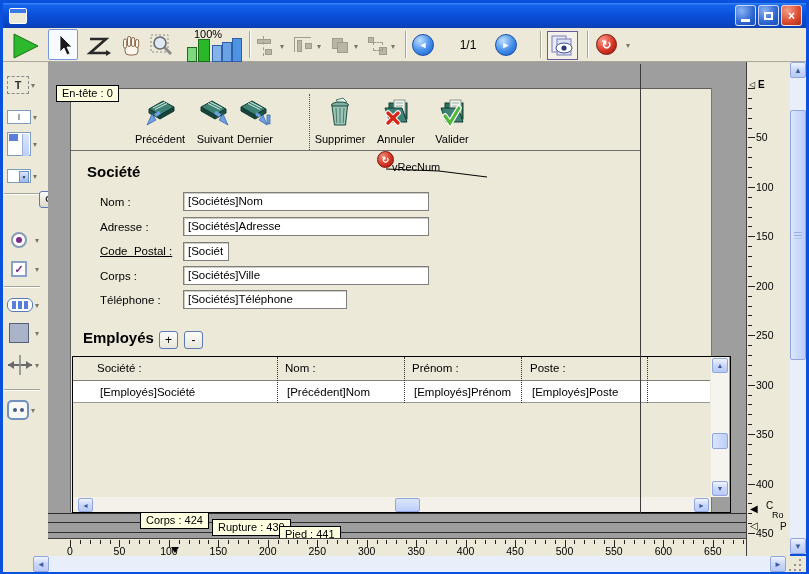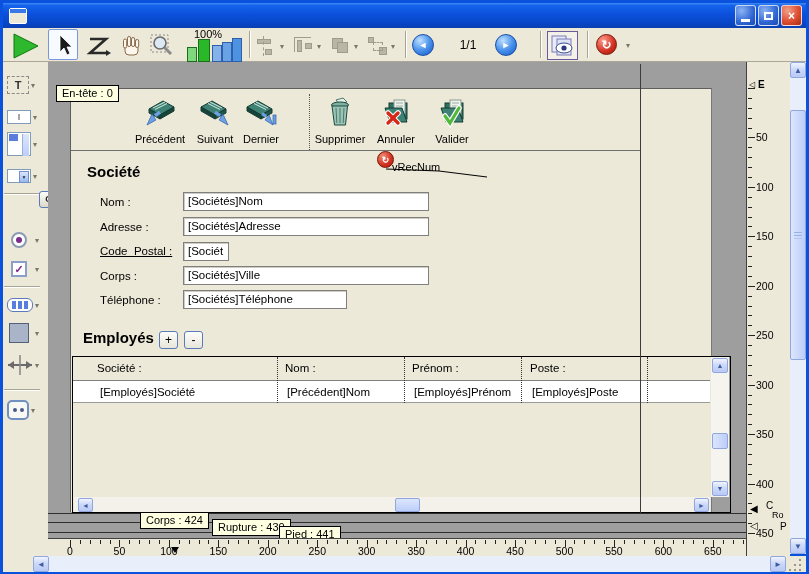--- a/index.html
+++ b/index.html
@@ -293,21 +293,21 @@
       <polygon points="6,13 17,19 17,23 6,17" fill="#20564a" stroke="#143c32"></polygon>
       <polygon points="17,19 31,11 31,15 17,23" fill="#16443a" stroke="#143c32"></polygon>
       <line x1="10" y1="12" x2="22" y2="6" stroke="#d8ece4"></line>
           <line x1="12" y1="13.5" x2="24" y2="7.5" stroke="#d8ece4"></line>
       <polygon points="4,29 13,24 9,18" fill="#6ba1e2" stroke="#2f5fa8" stroke-width="0.7"></polygon>
       <rect x="11" y="18" width="6" height="3.5" transform="rotate(-32 11 18)" fill="#6ba1e2"></rect>
       </g>
     </svg>
     <span class="rec-label">Suivant</span>
   </div>
-  <div class="rec-btn" style="left:233px;">
+  <div class="rec-btn" style="left:227px;">
     <svg width="34" height="32">
       <g transform="scale(-1,1) translate(-34,0)">
       <polygon points="6,13 20,5 31,11 17,19" fill="#3d8274" stroke="#143c32"></polygon>
       <polygon points="6,13 17,19 17,23 6,17" fill="#20564a" stroke="#143c32"></polygon>
       <polygon points="17,19 31,11 31,15 17,23" fill="#16443a" stroke="#143c32"></polygon>
       <line x1="10" y1="12" x2="22" y2="6" stroke="#d8ece4"></line>
           <line x1="12" y1="13.5" x2="24" y2="7.5" stroke="#d8ece4"></line>
       <rect x="2" y="19" width="3" height="9" fill="#6ba1e2" stroke="#2f5fa8" stroke-width="0.7"></rect>
       <polygon points="5,29 13,24 9,19" fill="#6ba1e2" stroke="#2f5fa8" stroke-width="0.7"></polygon>
       <rect x="11" y="19" width="5" height="3" transform="rotate(-32 11 19)" fill="#6ba1e2"></rect>

